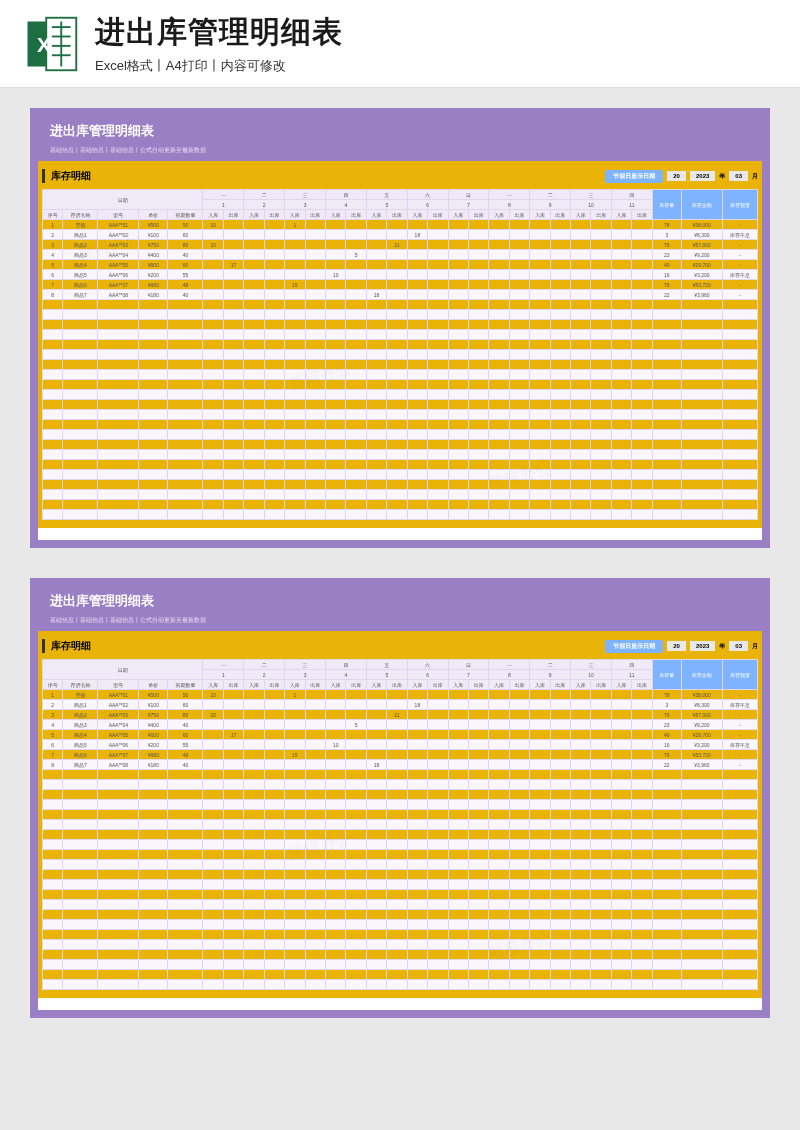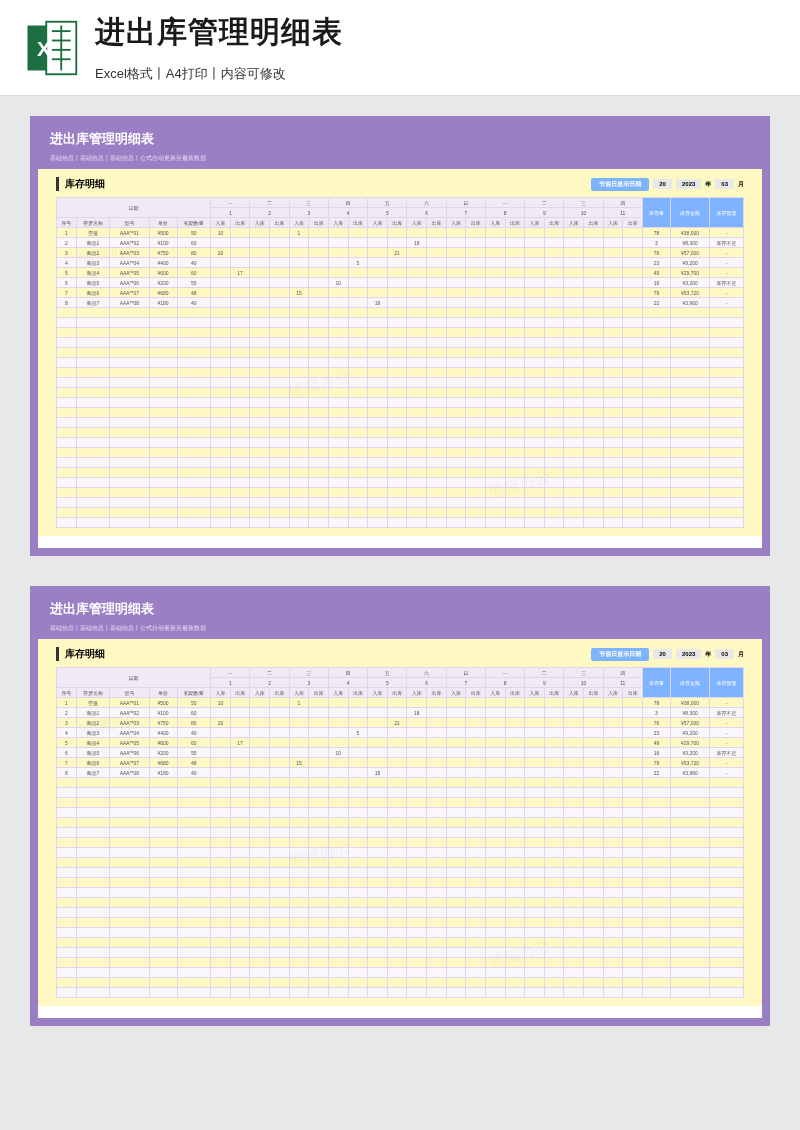--- a/index.html
+++ b/index.html
@@ -2,26 +2,26 @@
 <html><head>
 <meta charset="utf-8">
 <style>
 *{box-sizing:border-box;margin:0;padding:0}
 body{font-family:"Microsoft YaHei",Arial,sans-serif;background:#e8e8e8;width:800px;height:1130px;overflow:hidden}
 .header{background:#fff;padding:12px 20px;display:flex;align-items:center;gap:15px;border-bottom:1px solid #ddd}
 .excel-icon{display:flex;align-items:center}
 .excel-icon svg{width:60px;height:60px}
 .title-block{flex:1}
 .main-title{font-size:30px;font-weight:900;color:#1a1a1a;letter-spacing:1px}
-.sub-title{font-size:13px;color:#333;margin-top:12px;font-weight:500}
+.sub-title{font-size:13px;color:#333;margin-top:4px;font-weight:500}
 .previews{padding:20px 30px;display:flex;flex-direction:column;gap:30px}
 .sheet{background:#fff;border:8px solid #9b7fc4;padding:0;position:relative;height:440px;overflow:hidden}
 .sheet-head{background:#9b7fc4;color:#fff;padding:6px 12px;font-size:13px;font-weight:bold}
 .sheet-sub{background:#9b7fc4;color:#e8dcf5;padding:0 12px 6px;font-size:6px}
-.sheet-body{background:#fef9c3;padding:8px 18px}
+.sheet-body{background:#eab308;padding:8px 4px}
 .section-title{border-left:3px solid #333;padding-left:6px;font-size:10px;font-weight:bold;margin-bottom:6px;display:flex;align-items:center;justify-content:space-between}
 .date-controls{display:flex;gap:4px;align-items:center;font-size:6px}
 .date-btn{background:#7eb3ff;color:#fff;padding:2px 8px;border-radius:2px;font-size:6px}
 .date-val{background:#e8e8e8;padding:2px 6px;font-size:6px}
 .date-lbl{font-size:6px}
 table{border-collapse:collapse;width:100%;font-size:5px;table-layout:fixed}
 th,td{border:1px solid #e0d5ed;padding:1px 2px;text-align:center;height:10px;overflow:hidden;white-space:nowrap}
 th{background:#f0eaf7;color:#555;font-weight:normal}
 th.blue{background:#7eb3ff;color:#fff}
 td{color:#555}

